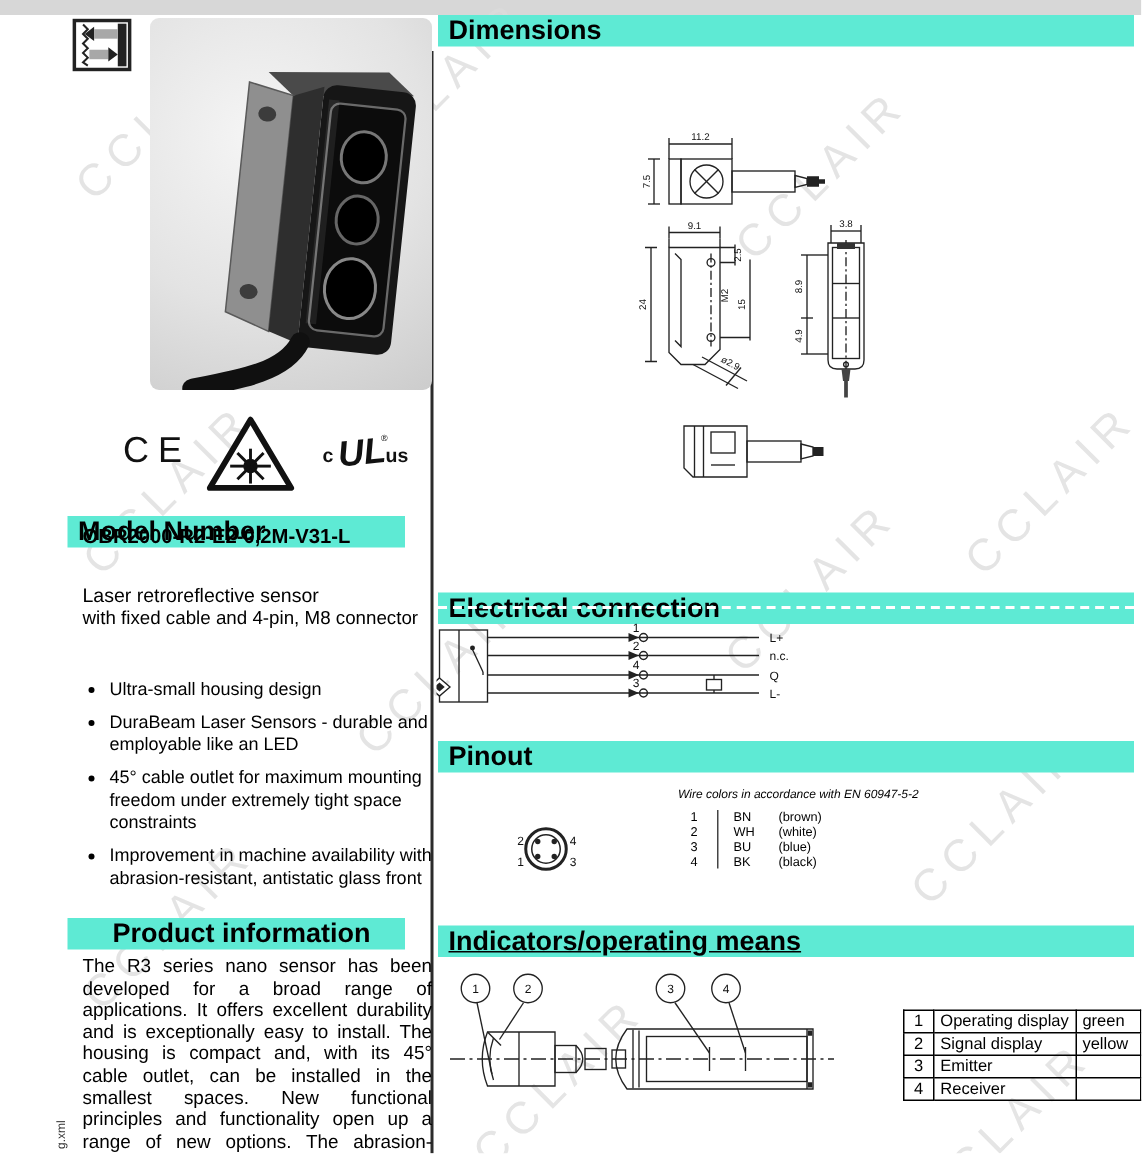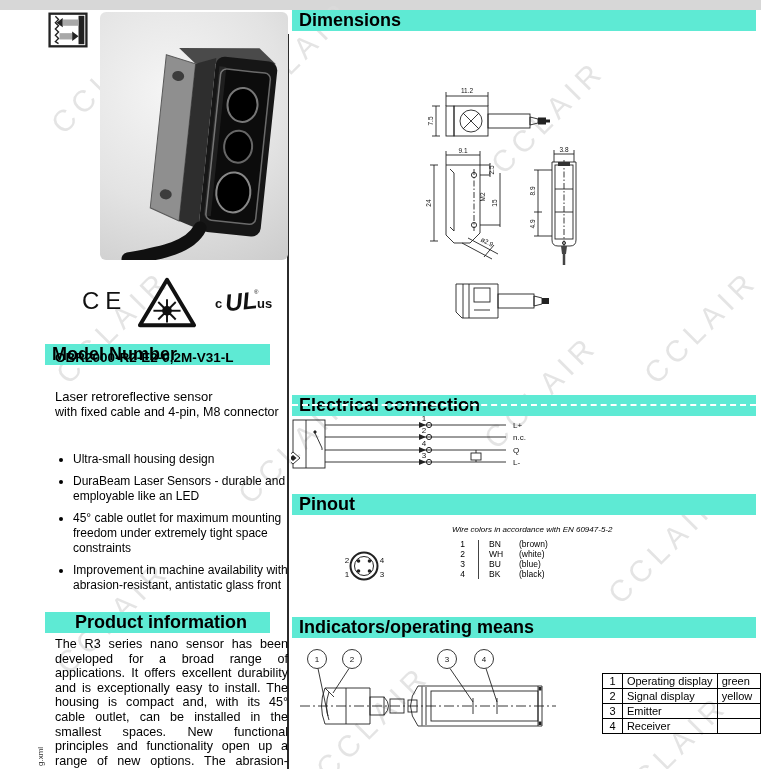--- a/index.html
+++ b/index.html
@@ -342,21 +342,21 @@
       <span>(blue)</span>
     </div>
     <div class="wire-row">
       <span class="w-pin">4</span>
         <span></span>
       <span>BK</span>
       <span>(black)</span>
     </div>
   </div>
 
-  <div class="hdr hdr-right" style="top:617px;">
+  <div class="hdr hdr-right" style="top:617px;text-decoration:underline;">
     <span>Indicators/operating means</span>
   </div>
 
   <svg class="svg-abs" style="left:298px;top:644px;" width="260" height="120" viewBox="0 0 260 120">
     <g class="draw">
       <line x1="2" y1="62" x2="258" y2="62" stroke-dasharray="10 3 2 3"></line>
       <circle cx="19" cy="15" r="9.5"></circle>
         <circle cx="54" cy="15" r="9.5"></circle>
       <circle cx="149" cy="15" r="9.5"></circle>
         <circle cx="186" cy="15" r="9.5"></circle>

